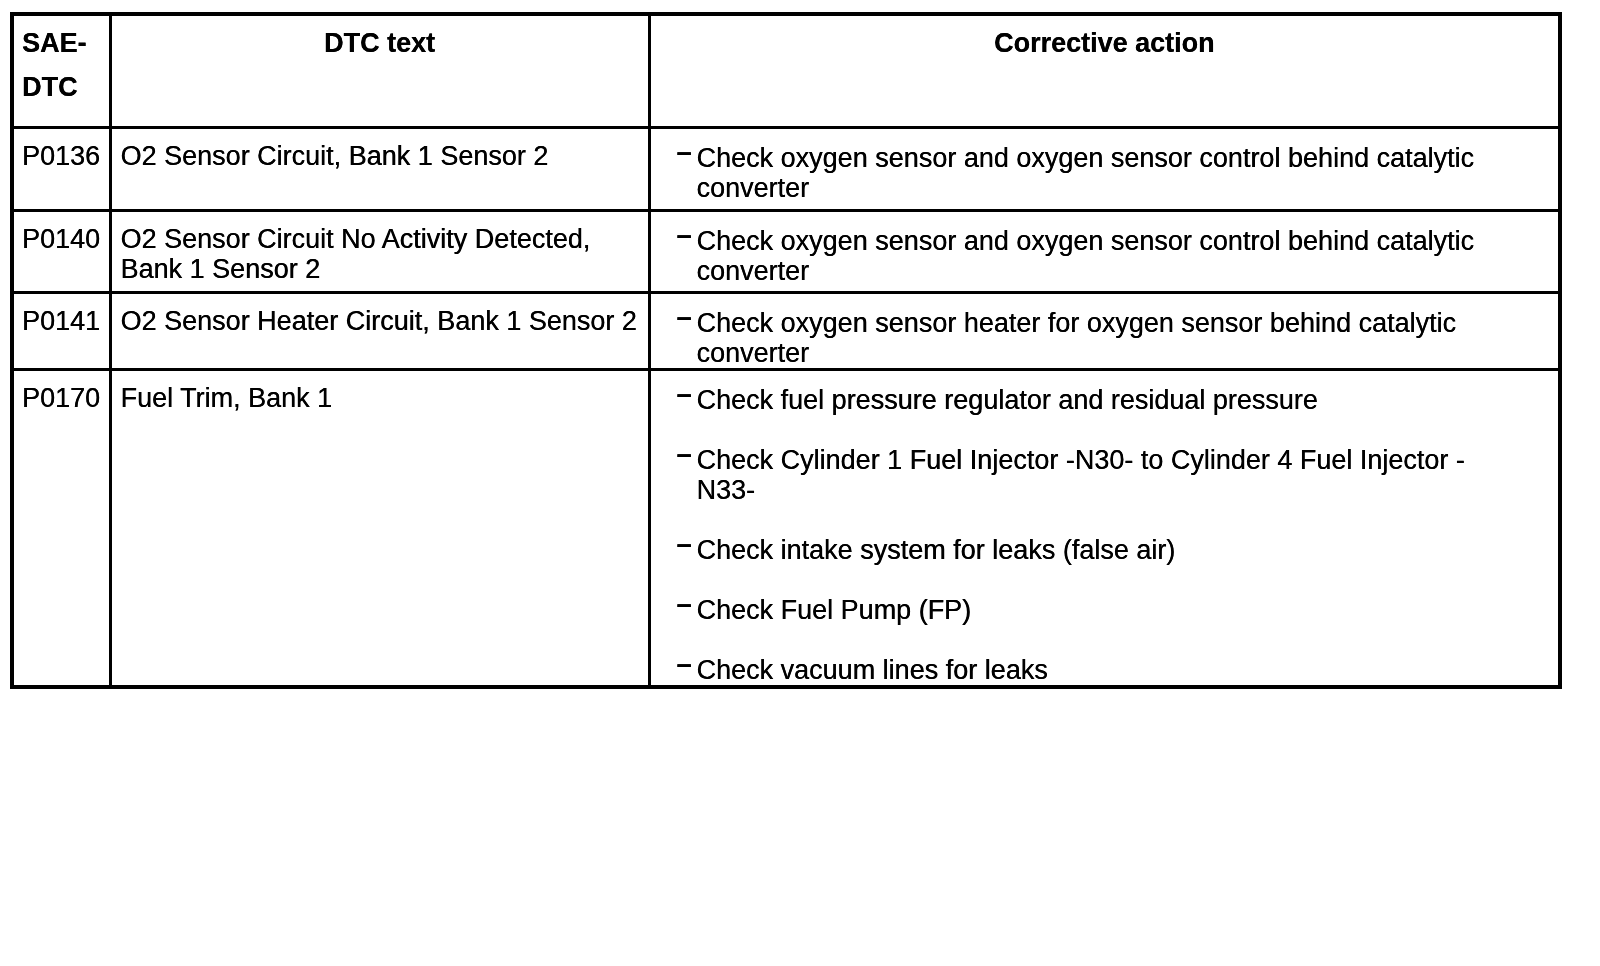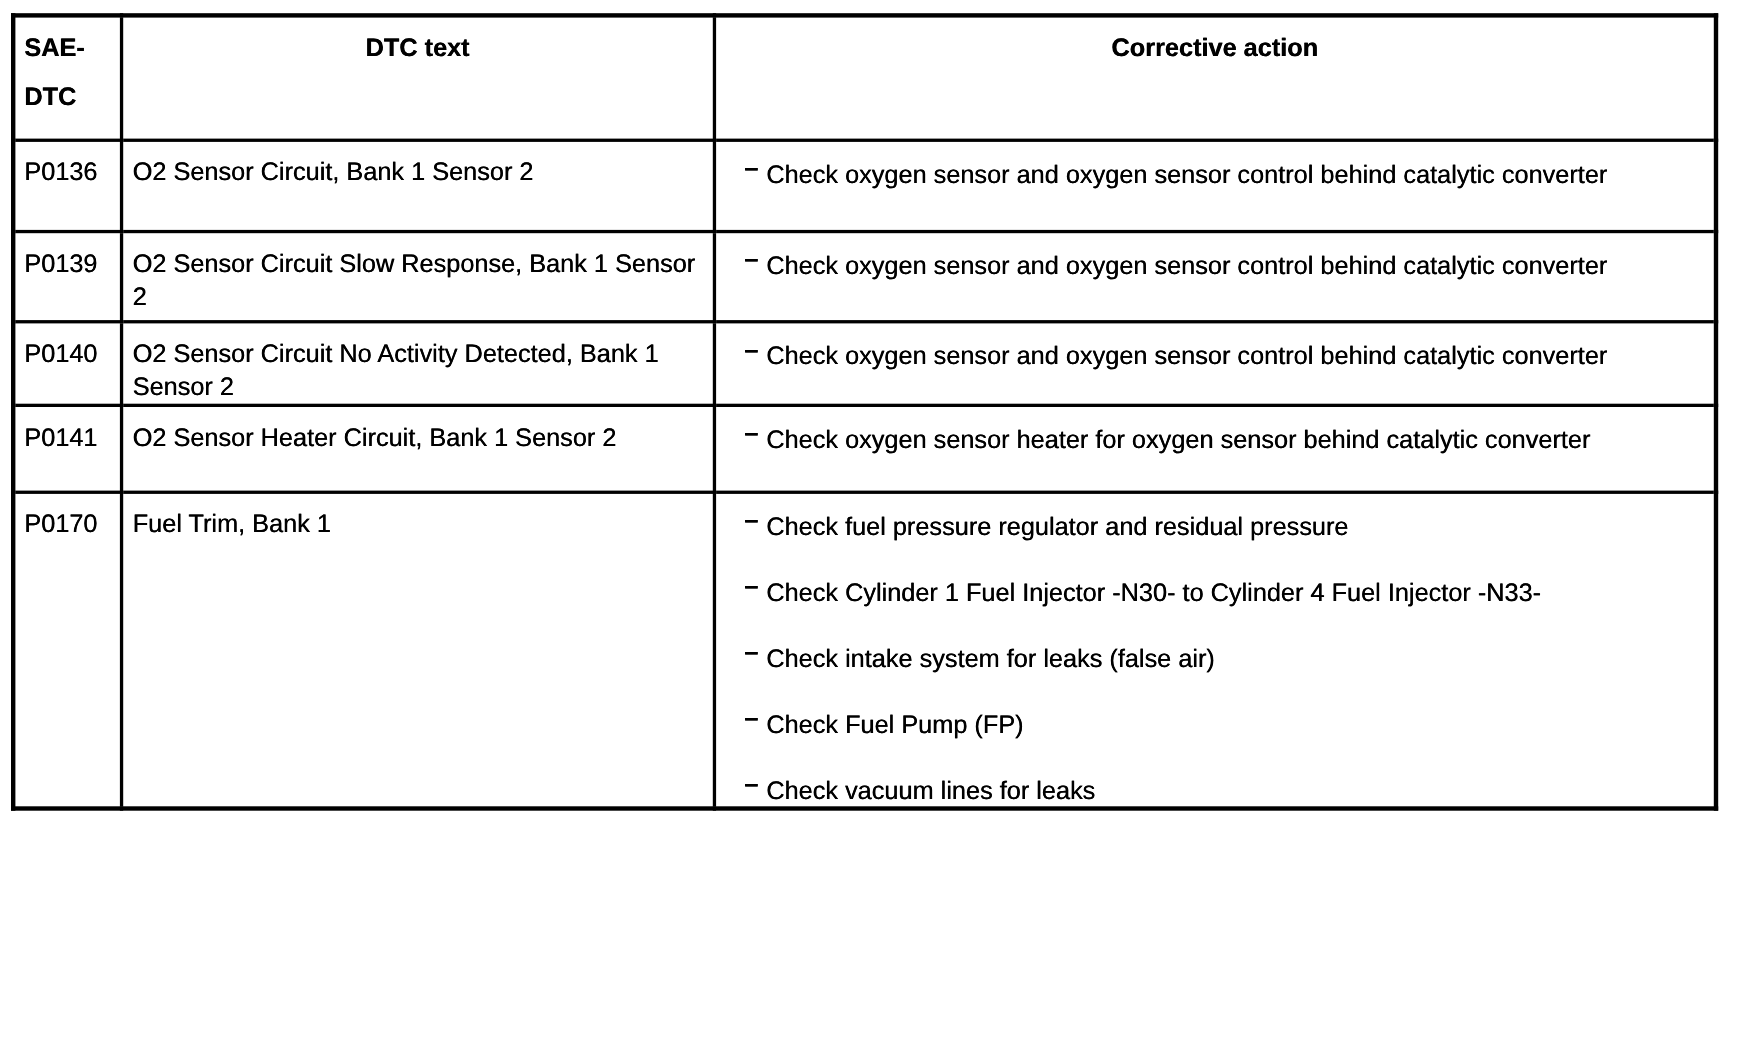--- a/index.html
+++ b/index.html
@@ -17,21 +17,21 @@
     background: #ffffff;
     font-family: "Liberation Sans", sans-serif;
     color: #000000;
   }
   table.dtc-table {
     border-collapse: collapse;
     table-layout: fixed;
     width: 1548px;
     margin: 12px 0 0 10px;
     border: 4px solid #000000;
-    font-size: 23px;
+    font-size: 27px;
     line-height: 30px;
     text-shadow: 0.3px 0 0 currentColor; 
   }
   col.c1 { width: 98px; }
   col.c2 { width: 539px; }
   col.c3 { width: 911px; }
   th, td {
     border: 3px solid #000000;
     vertical-align: top;
     overflow: hidden;
@@ -109,29 +109,20 @@
     <td class="dtc">O2 Sensor Circuit, Bank 1 Sensor 2</td>
     <td class="actions">
       <ul class="action-list">
               <li><span class="dash">–</span><span>Check oxygen sensor and oxygen sensor control behind catalytic converter</span></li>
             </ul>
     </td>
   </tr>
 
 
 
-  <tr>
-    <td class="code">P0139</td>
-    <td class="dtc">O2 Sensor Circuit Slow Response, Bank 1 Sensor 2</td>
-    <td class="actions">
-      <ul class="action-list">
-              <li><span class="dash">–</span><span>Check oxygen sensor and oxygen sensor control behind catalytic converter</span></li>
-            </ul>
-    </td>
-  </tr>
 
   <tr>
     <td class="code">P0140</td>
     <td class="dtc">O2 Sensor Circuit No Activity Detected, Bank 1 Sensor 2</td>
     <td class="actions">
       <ul class="action-list">
               <li><span class="dash">–</span><span>Check oxygen sensor and oxygen sensor control behind catalytic converter</span></li>
             </ul>
     </td>
   </tr>

